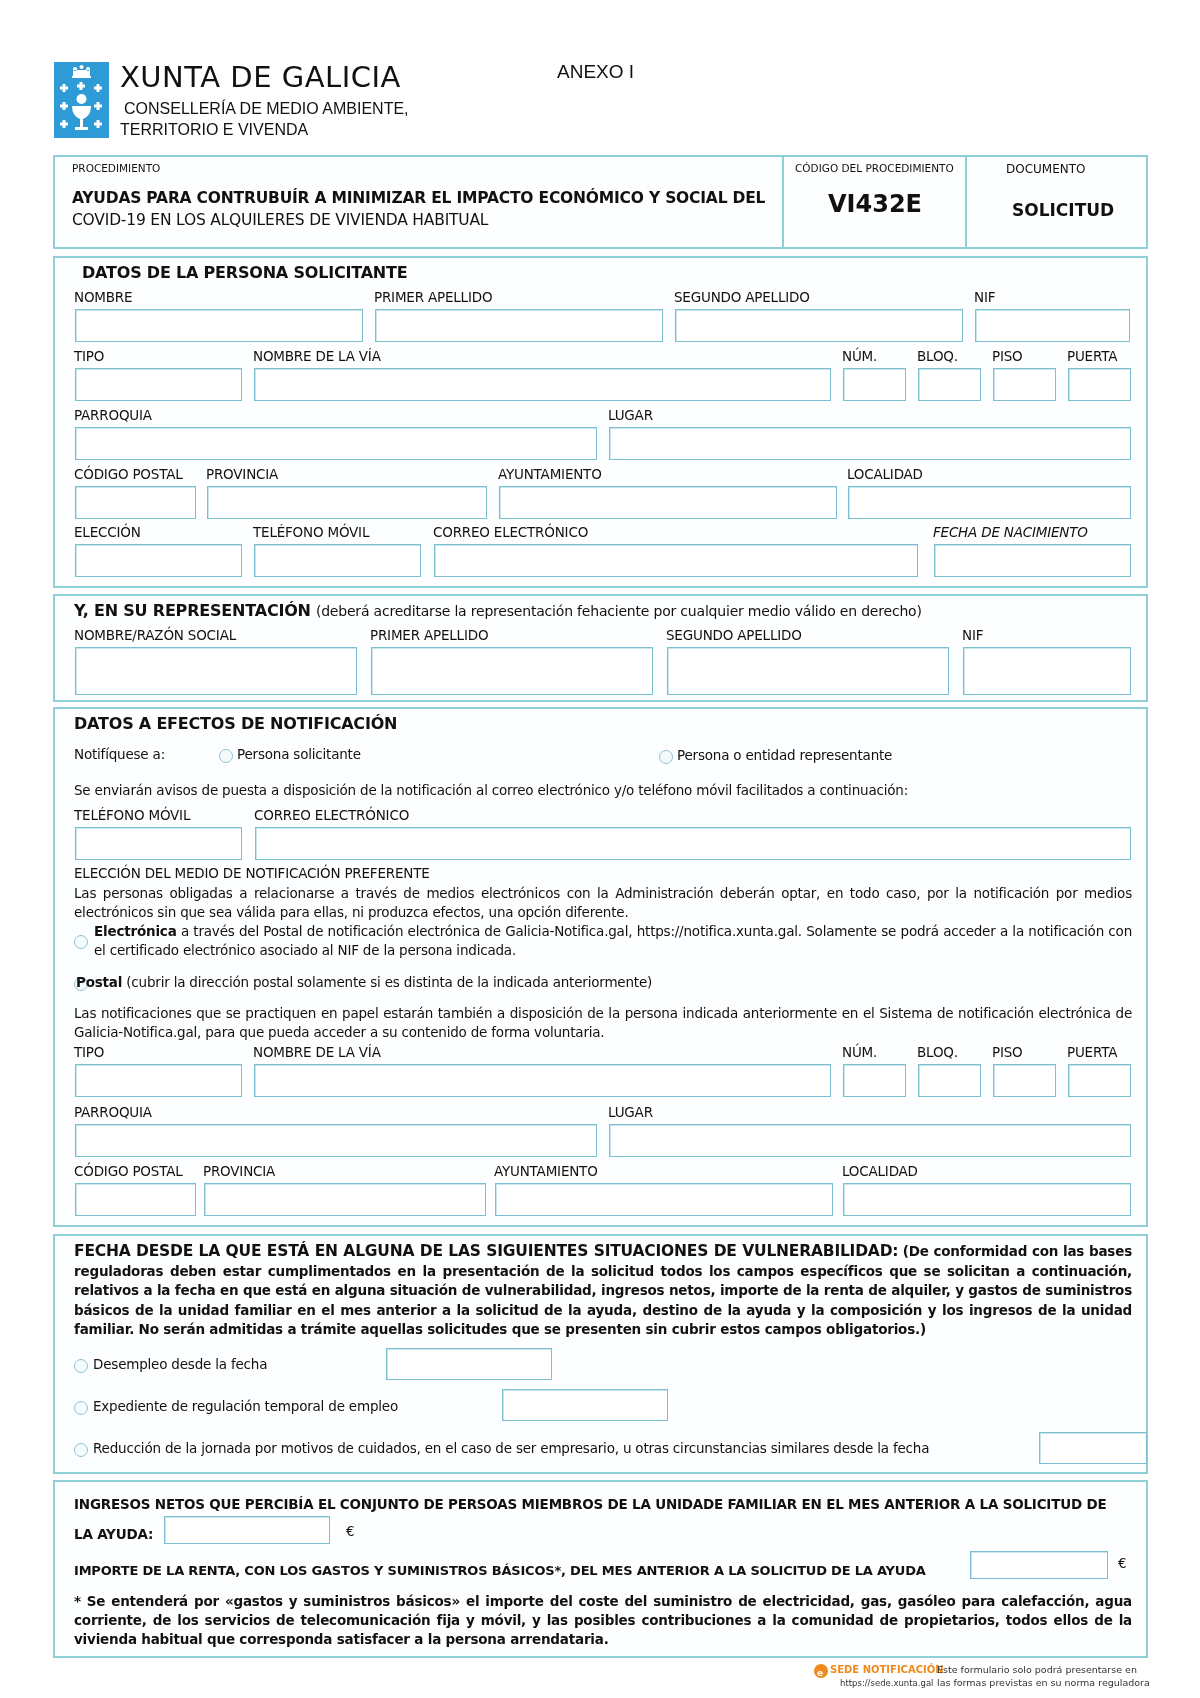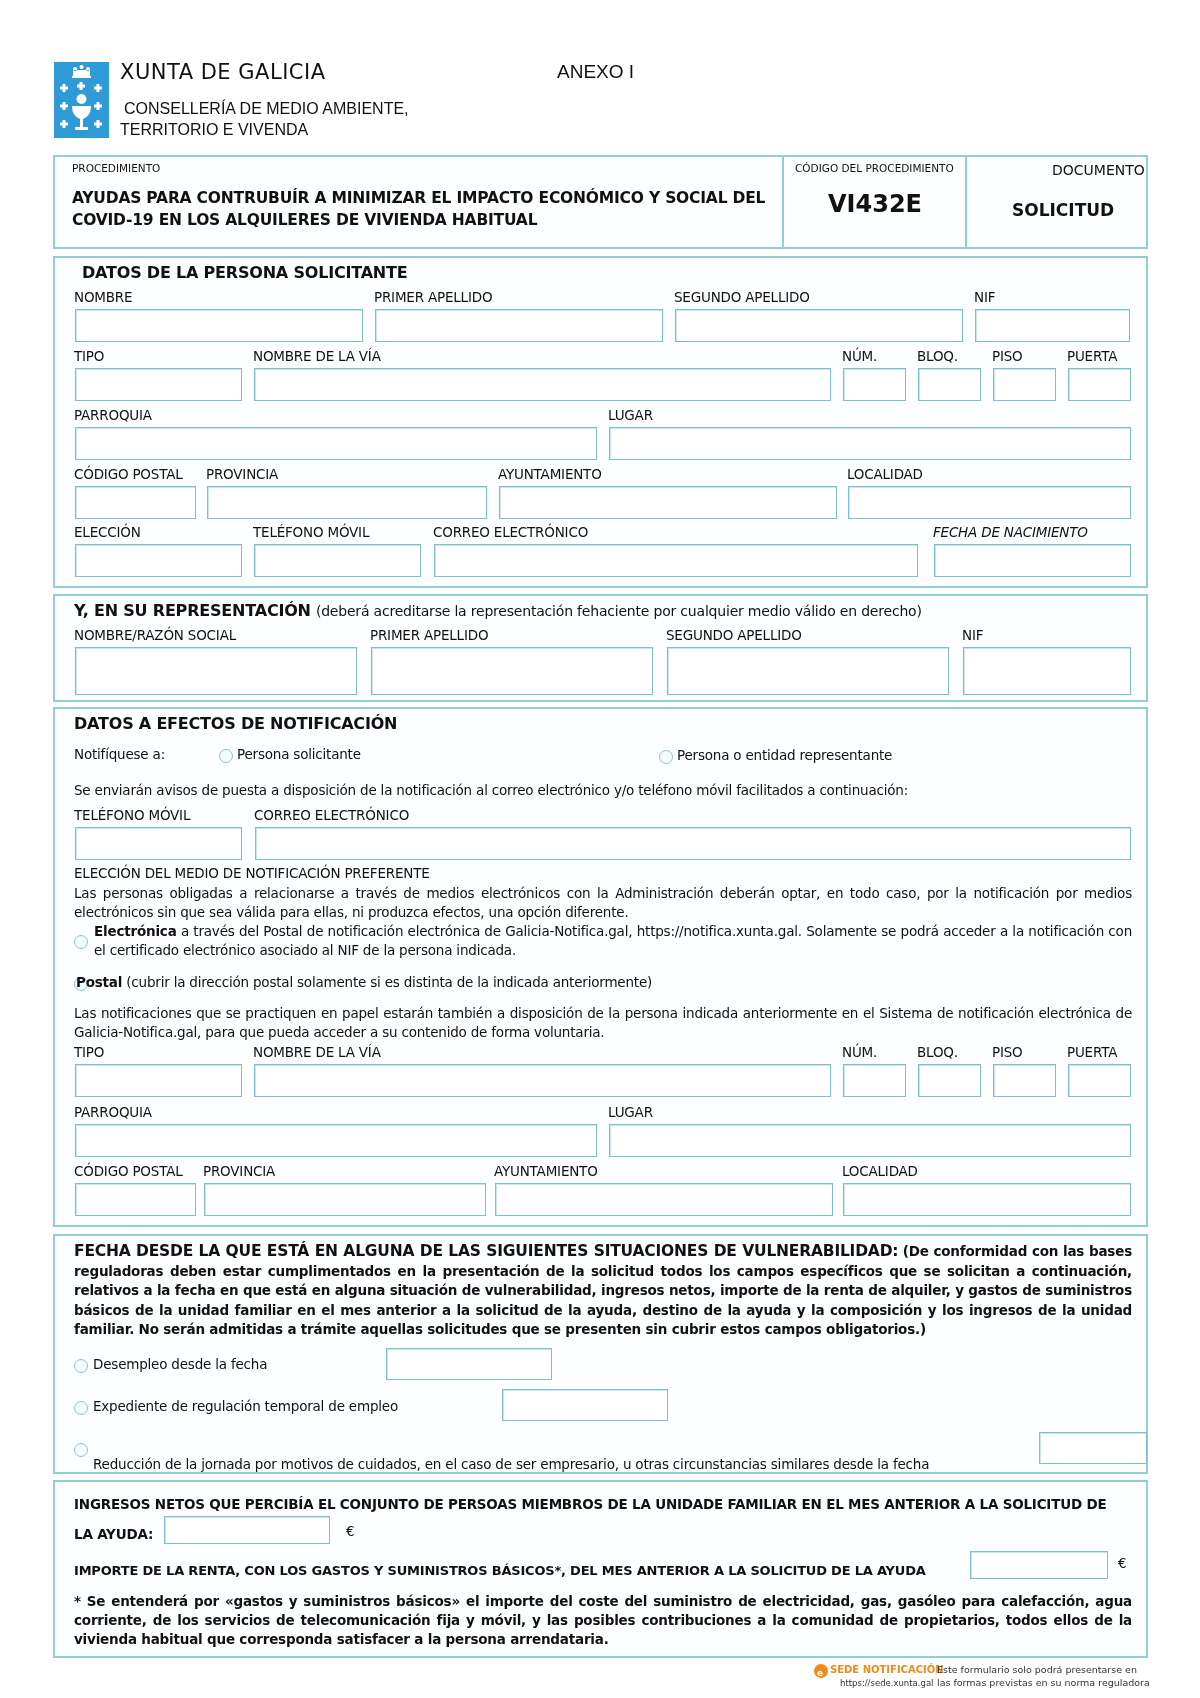--- a/index.html
+++ b/index.html
@@ -47,34 +47,34 @@
         </g>
       <g transform="translate(44,62)">
           <rect x="-1.5" y="-4" width="3" height="8"></rect>
           <rect x="-4" y="-1.5" width="8" height="3"></rect>
         </g>
       <circle cx="27.5" cy="37" r="5"></circle>
       <path d="M18 44 h19 q0 10 -8 13 v8 h5 v3 h-13 v-3 h5 v-8 q-8 -3 -8 -13z"></path>
     </g>
   </svg>
 </div>
-<div class="abs" style="left:120px;top:60px;font-size:21px;letter-spacing:0.5px;">XUNTA DE GALICIA</div>
+<div class="abs" style="left:120px;top:60px;font-size:29px;letter-spacing:0.5px;">XUNTA DE GALICIA</div>
 <div class="abs" style="left:124px;top:100px;font-size:16px;font-family:'Liberation Sans',sans-serif;">CONSELLERÍA DE MEDIO AMBIENTE,</div>
 <div class="abs" style="left:120px;top:121px;font-size:16px;font-family:'Liberation Sans',sans-serif;">TERRITORIO E VIVENDA</div>
 <div class="abs" style="left:557px;top:61px;font-size:19px;font-family:'Liberation Sans',sans-serif;">ANEXO I</div>
 
 <div class="box" style="left:53px;top:155px;width:1095px;height:94px;"></div>
 <div class="abs" style="left:782px;top:155px;width:2px;height:94px;background:#8fd0d8;"></div>
 <div class="abs" style="left:965px;top:155px;width:2px;height:94px;background:#8fd0d8;"></div>
 <div class="abs" style="left:72px;top:162px;font-size:10.5px;">PROCEDIMIENTO</div>
 <div class="abs" style="left:72px;top:189px;font-size:15.5px;font-weight:bold;letter-spacing:-0.2px;">AYUDAS PARA CONTRUBUÍR A MINIMIZAR EL IMPACTO ECONÓMICO Y SOCIAL DEL</div>
-<div class="abs" style="left:72px;top:211px;font-size:15.5px;font-weight:bold;letter-spacing:-0.2px;">COVID-19 EN LOS ALQUILERES DE VIVIENDA HABITUAL</div>
+<div class="abs" style="left:72px;top:211px;font-size:15.5px;font-weight:normal;letter-spacing:-0.2px;">COVID-19 EN LOS ALQUILERES DE VIVIENDA HABITUAL</div>
 <div class="abs" style="left:795px;top:162px;font-size:10.5px;">CÓDIGO DEL PROCEDIMIENTO</div>
 <div class="abs" style="left:828px;top:190px;font-size:24px;font-weight:bold;">VI432E</div>
-<div class="abs" style="left:1052px;top:162px;font-size:14px;">DOCUMENTO</div>
+<div class="abs" style="left:1006px;top:162px;font-size:12px;">DOCUMENTO</div>
 <div class="abs" style="left:1012px;top:200px;font-size:17px;font-weight:bold;">SOLICITUD</div>
 
 <div class="box" style="left:53px;top:256px;width:1095px;height:332px;"></div>
 <div class="sec-title" style="left:82px;top:263px;">DATOS DE LA PERSONA SOLICITANTE</div>
 
 <div class="lbl" style="left:74px;top:289px;">NOMBRE</div>
 <div class="lbl" style="left:374px;top:289px;">PRIMER APELLIDO</div>
 <div class="lbl" style="left:674px;top:289px;">SEGUNDO APELLIDO</div>
 <div class="lbl" style="left:974px;top:289px;">NIF</div>
 <div class="inp" style="left:75px;top:309px;width:288px;height:33px;"></div>
@@ -194,21 +194,21 @@
 </div>
 <div class="radio" style="left:74px;top:1359px;"></div>
 <div class="txt" style="left:93px;top:1355px;white-space:nowrap;">Desempleo desde la fecha</div>
 <div class="inp" style="left:386px;top:1348px;width:166px;height:32px;"></div>
 
 <div class="radio" style="left:74px;top:1401px;"></div>
 <div class="txt" style="left:93px;top:1397px;white-space:nowrap;">Expediente de regulación temporal de empleo</div>
 <div class="inp" style="left:502px;top:1389px;width:166px;height:32px;"></div>
 
 <div class="radio" style="left:74px;top:1443px;"></div>
-<div class="txt" style="left:93px;top:1439px;white-space:nowrap;margin-top:16px;">Reducción de la jornada por motivos de cuidados, en el caso de ser empresario, u otras circunstancias similares desde la fecha</div>
+<div class="txt" style="left:93px;top:1439px;white-space:nowrap;">Reducción de la jornada por motivos de cuidados, en el caso de ser empresario, u otras circunstancias similares desde la fecha</div>
 <div class="inp" style="left:1039px;top:1432px;width:108px;height:32px;"></div>
 
 <div class="box" style="left:53px;top:1480px;width:1095px;height:178px;"></div>
 <div class="txt" style="left:74px;top:1495px;white-space:nowrap;font-weight:bold;">INGRESOS NETOS QUE PERCIBÍA EL CONJUNTO DE PERSOAS MIEMBROS DE LA UNIDADE FAMILIAR EN EL MES ANTERIOR A LA SOLICITUD DE</div>
 <div class="txt" style="left:74px;top:1525px;white-space:nowrap;font-weight:bold;">LA AYUDA:</div>
 <div class="inp" style="left:164px;top:1516px;width:166px;height:28px;"></div>
 <div class="txt" style="left:346px;top:1522px;">€</div>
 
 <div class="txt" style="left:74px;top:1561px;white-space:nowrap;font-weight:bold;font-size:13px;">IMPORTE DE LA RENTA, CON LOS GASTOS Y SUMINISTROS BÁSICOS*, DEL MES ANTERIOR A LA SOLICITUD DE LA AYUDA</div>
 <div class="inp" style="left:970px;top:1551px;width:138px;height:28px;"></div>

